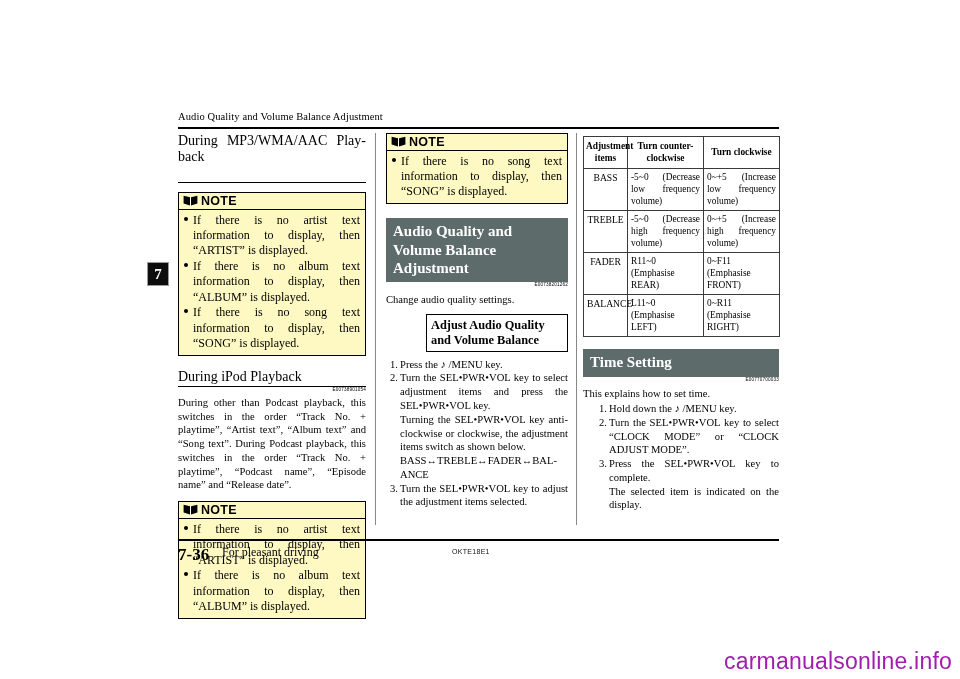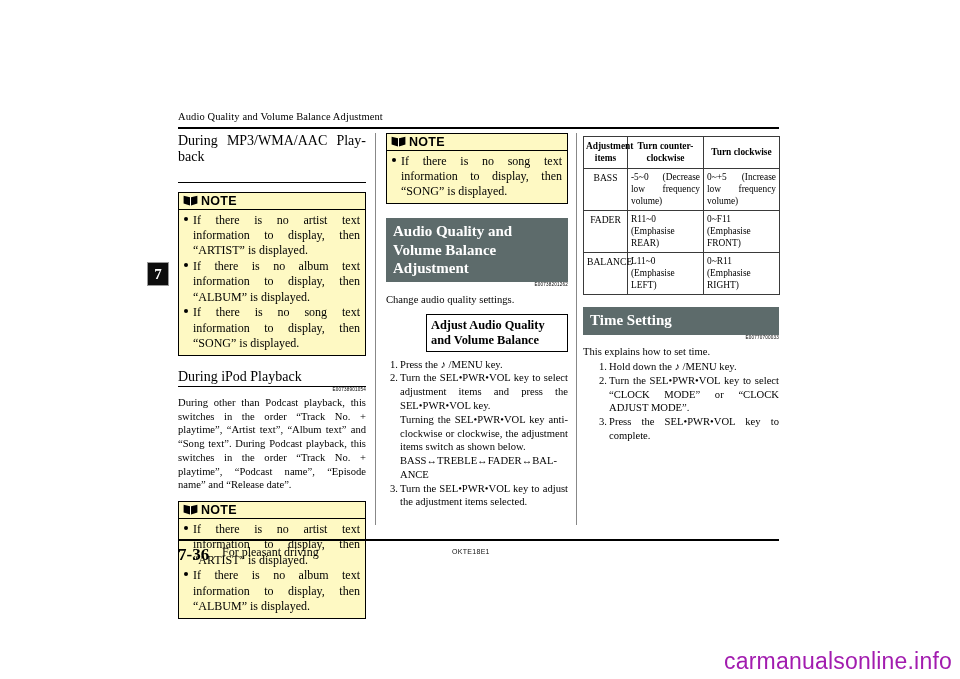--- a/index.html
+++ b/index.html
@@ -292,20 +292,25 @@
           <th>Turn clockwise</th>
         </tr>
       </thead>
       <tbody>
         <tr>
           <td class="k">BASS</td>
           <td class="v">-5~0 (Decrease low frequency volume)</td>
           <td class="v">0~+5 (Increase low frequency volume)</td>
         </tr>
         <tr>
+          <td class="k">TREBLE</td>
+          <td class="v">-5~0 (Decrease high frequency volume)</td>
+          <td class="v">0~+5 (Increase high frequency volume)</td>
+        </tr>
+        <tr>
           <td class="k">FADER</td>
           <td class="v">R11~0 (Emphasise REAR)</td>
           <td class="v">0~F11 (Emphasise FRONT)</td>
         </tr>
         <tr>
           <td class="k">BALANCE</td>
           <td class="v">L11~0 (Emphasise LEFT)</td>
           <td class="v">0~R11 (Emphasise RIGHT)</td>
         </tr>
       </tbody>
@@ -318,20 +323,21 @@
 
     <ol class="steps" style="margin-top:1px;padding-left:12px;">
       <li>
         <span class="cont nojust">Hold down the ♪ /MENU key.</span>
       </li>
       <li>
         <span class="cont">Turn the SEL•PWR•VOL key to select “CLOCK MODE” or “CLOCK ADJUST MODE”.</span>
       </li>
       <li>
         <span class="cont">Press the SEL•PWR•VOL key to complete.</span>
+        <span class="cont">The selected item is indicated on the display.</span>
       </li>
     </ol>
 
   </div>
 
   <div class="footer-rule"></div>
   <div class="pg-num">7-36</div>
   <div class="pg-sec">For pleasant driving</div>
   <div class="doc-id">OKTE18E1</div>
 

